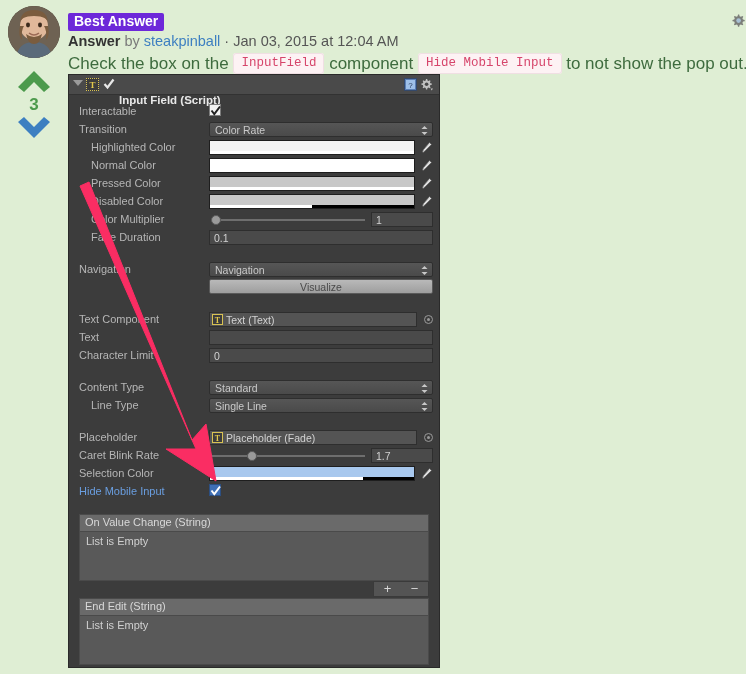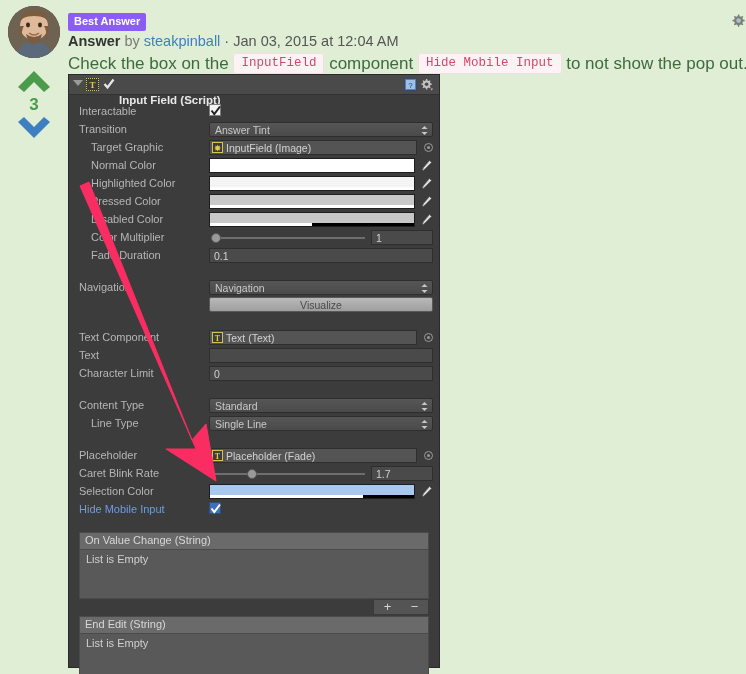--- a/index.html
+++ b/index.html
@@ -28,23 +28,23 @@
     width: 52px; height: 52px;
     border-radius: 50%;
     overflow: hidden;
     background: #3a3228;
   }
   #avatar svg { display: block; }
 
   #best-answer-badge {
     position: absolute;
     left: 68px; top: 13px;
-    background: #8b5cf6;
+    background: #6d28d9;
     color: #ffffff;
-    font-size: 11px;
+    font-size: 14px;
     font-weight: bold;
     padding: 2px 6px 3px 6px;
     border-radius: 2px;
     line-height: 13px;
     white-space: nowrap;
   }
 
   #answer-byline {
     position: absolute;
     left: 68px; top: 33px;
@@ -531,59 +531,49 @@
           <path d="M1.5 5.5 L4.3 9 L10 1.5" stroke="#222222" stroke-width="2" fill="none"></path>
         </svg>
       </div>
     </div>
   </div>
 
   <div class="prop-row">
     <div class="prop-label">Transition</div>
     <div class="field-area">
       <div class="dropdown">
-        <span>Answer Tint</span>
+        <span>Color Rate</span>
         <svg class="dd-arrows" viewBox="0 0 7 9">
           <path d="M3.5 0 L6.5 3 L0.5 3 Z" fill="#c8c8c8"></path>
           <path d="M3.5 9 L0.5 6 L6.5 6 Z" fill="#c8c8c8"></path>
         </svg>
       </div>
     </div>
   </div>
 
-  <div class="prop-row">
-    <div class="prop-label indent">Target Graphic</div>
-    <div class="field-area">
-      <div class="objfield">
-        <div class="obj-icon">✸</div>
-        <div class="obj-label">InputField (Image)</div>
-      </div>
-      <div class="obj-select-dot"></div>
+
+  <div class="prop-row">
+    <div class="prop-label indent">Highlighted Color</div>
+    <div class="field-area">
+      <div class="color-swatch">
+        <div class="swatch-main" id="sw-high" style="background: rgb(244, 244, 244);"></div>
+        <div class="swatch-alpha" id="al-high" style="width: 100%;"></div>
+      </div>
+      <svg class="eyedropper" viewBox="0 0 13 13">
+        <path d="M9.5 1.5 L11.5 3.5 L5 10 L3 11.5 L2.5 10.5 L3.5 8.5 Z" fill="#e0e0e0" stroke="#5a5a5a" stroke-width="0.7"></path>
+      </svg>
     </div>
   </div>
 
   <div class="prop-row">
     <div class="prop-label indent">Normal Color</div>
     <div class="field-area">
       <div class="color-swatch">
         <div class="swatch-main" id="sw-normal" style="background: rgb(255, 255, 255);"></div>
         <div class="swatch-alpha" id="al-normal" style="width: 100%;"></div>
-      </div>
-      <svg class="eyedropper" viewBox="0 0 13 13">
-        <path d="M9.5 1.5 L11.5 3.5 L5 10 L3 11.5 L2.5 10.5 L3.5 8.5 Z" fill="#e0e0e0" stroke="#5a5a5a" stroke-width="0.7"></path>
-      </svg>
-    </div>
-  </div>
-
-  <div class="prop-row">
-    <div class="prop-label indent">Highlighted Color</div>
-    <div class="field-area">
-      <div class="color-swatch">
-        <div class="swatch-main" id="sw-high" style="background: rgb(244, 244, 244);"></div>
-        <div class="swatch-alpha" id="al-high" style="width: 100%;"></div>
       </div>
       <svg class="eyedropper" viewBox="0 0 13 13">
         <path d="M9.5 1.5 L11.5 3.5 L5 10 L3 11.5 L2.5 10.5 L3.5 8.5 Z" fill="#e0e0e0" stroke="#5a5a5a" stroke-width="0.7"></path>
       </svg>
     </div>
   </div>
 
   <div class="prop-row">
     <div class="prop-label indent">Pressed Color</div>
     <div class="field-area">

